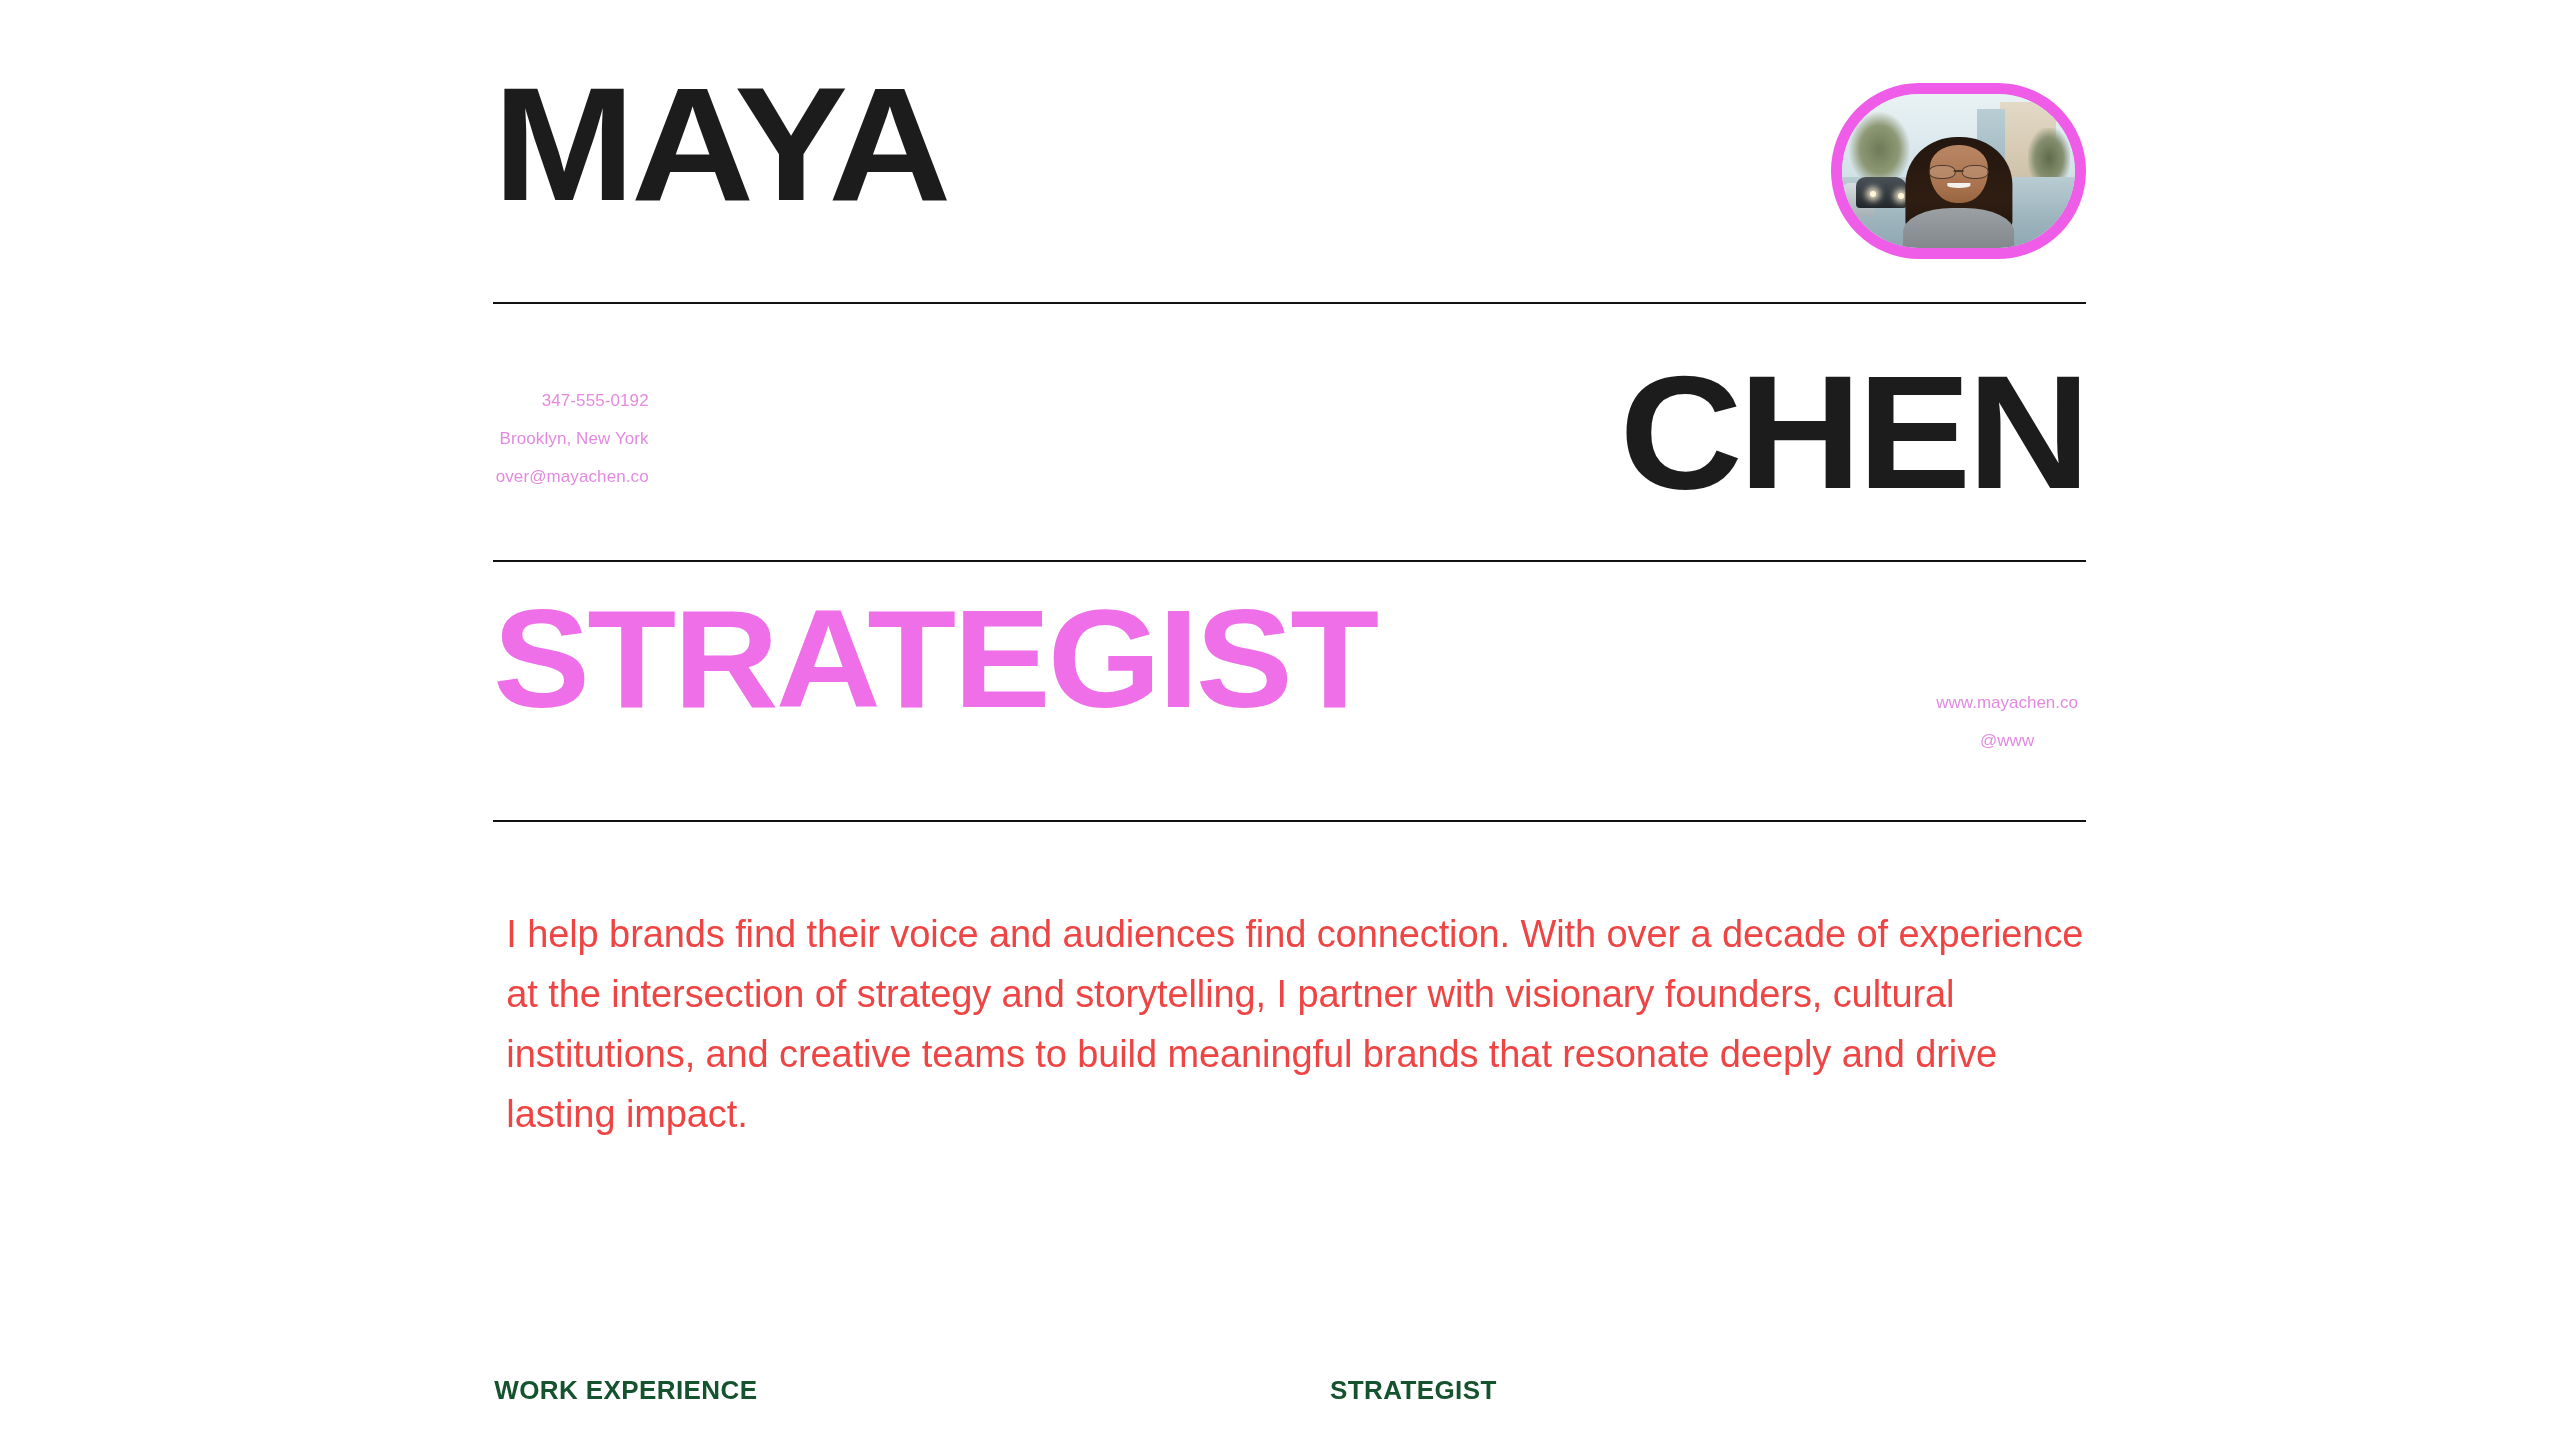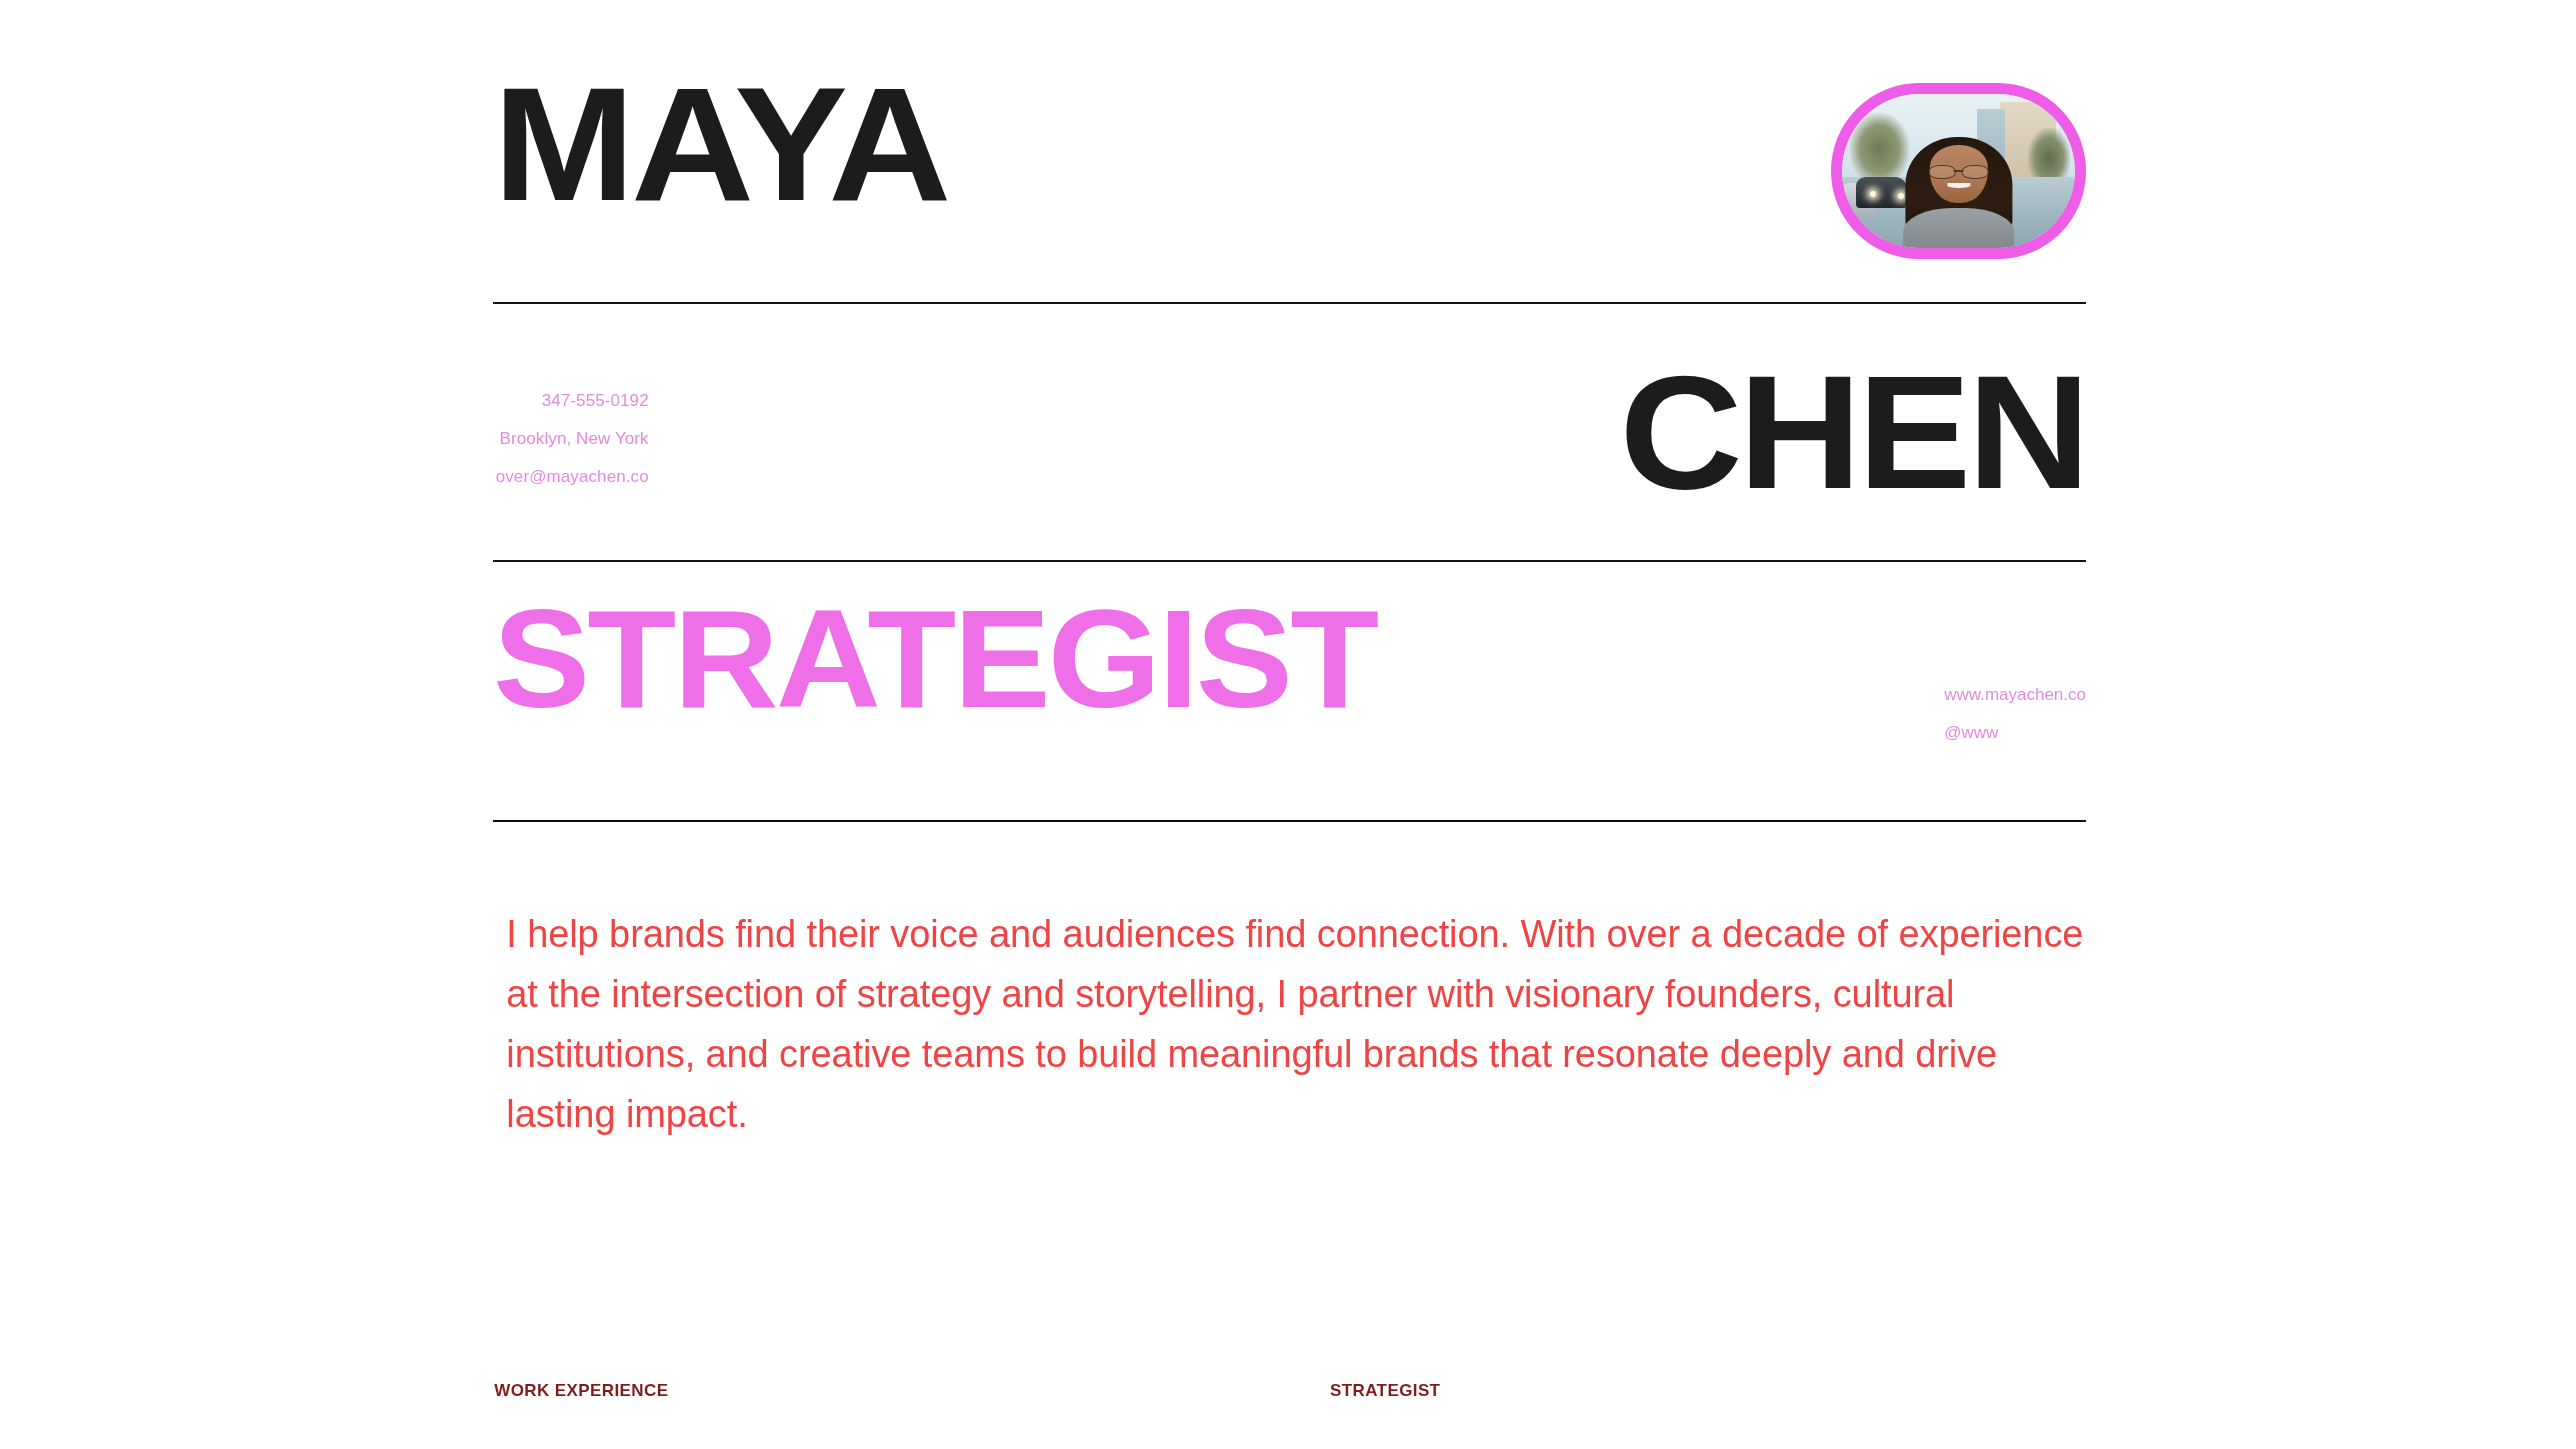--- a/index.html
+++ b/index.html
@@ -241,24 +241,24 @@
     letter-spacing: -2.7px;
     color: #ee6fe8;
     transform: scaleX(1.04);
     transform-origin: left top;
     white-space: nowrap;
   }
   .link-list {
     position: absolute;
     right: 0;
     top: 99px;
-    margin: 0;
+    margin: 8px;
     padding: 0;
     list-style: none;
-    text-align: left;
+    text-align: center;
   }
   .link-item {
     font-family: "Liberation Sans", sans-serif;
     font-size: 17px;
     line-height: 38px;
     font-weight: 400;
     color: #e38ae0;
     white-space: nowrap;
   }
 
@@ -284,24 +284,24 @@
     top: 1377px;
     width: 1593px;
     height: 40px;
   }
   .section-label {
     position: absolute;
     top: 0;
     margin: 0;
     font-family: "Liberation Sans Narrow", "Liberation Sans", sans-serif;
     font-weight: 700;
-    font-size: 17px;
+    font-size: 26px;
     line-height: 27px;
     letter-spacing: 0.4px;
-    color: #7f1d1d;
+    color: #14532d;
     white-space: nowrap;
   }
   .section-work { left: 1.3px; }
   .section-education { left: 837px; }
 </style>
 </head>
 <body>
 
 <div class="page">
   <div class="sheet">

